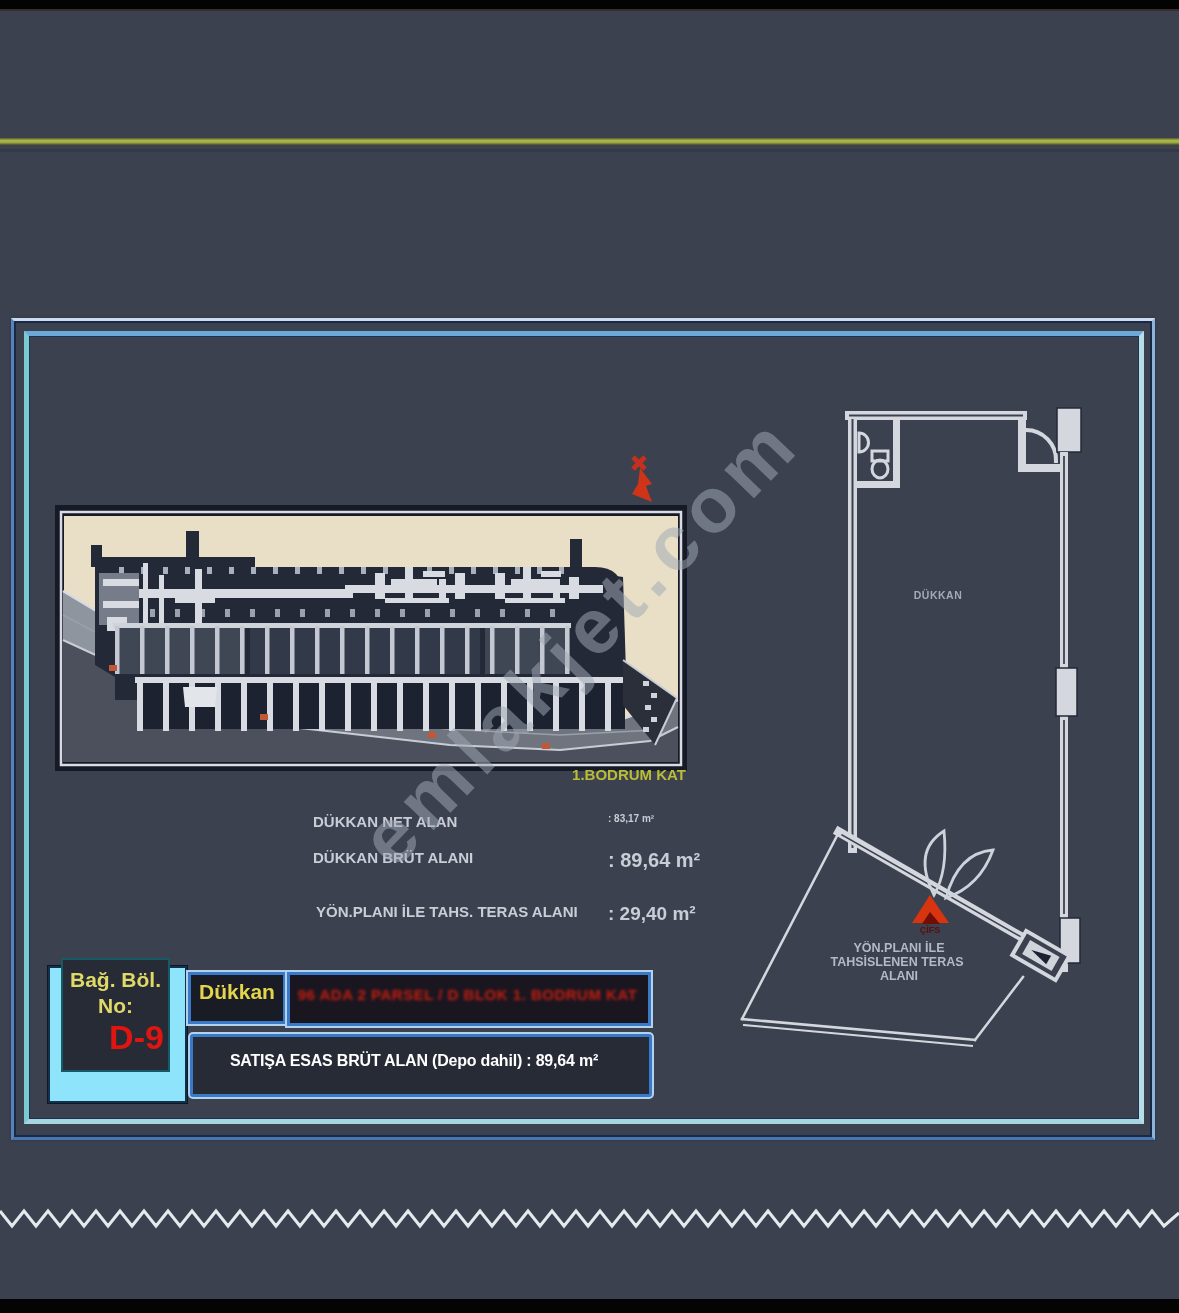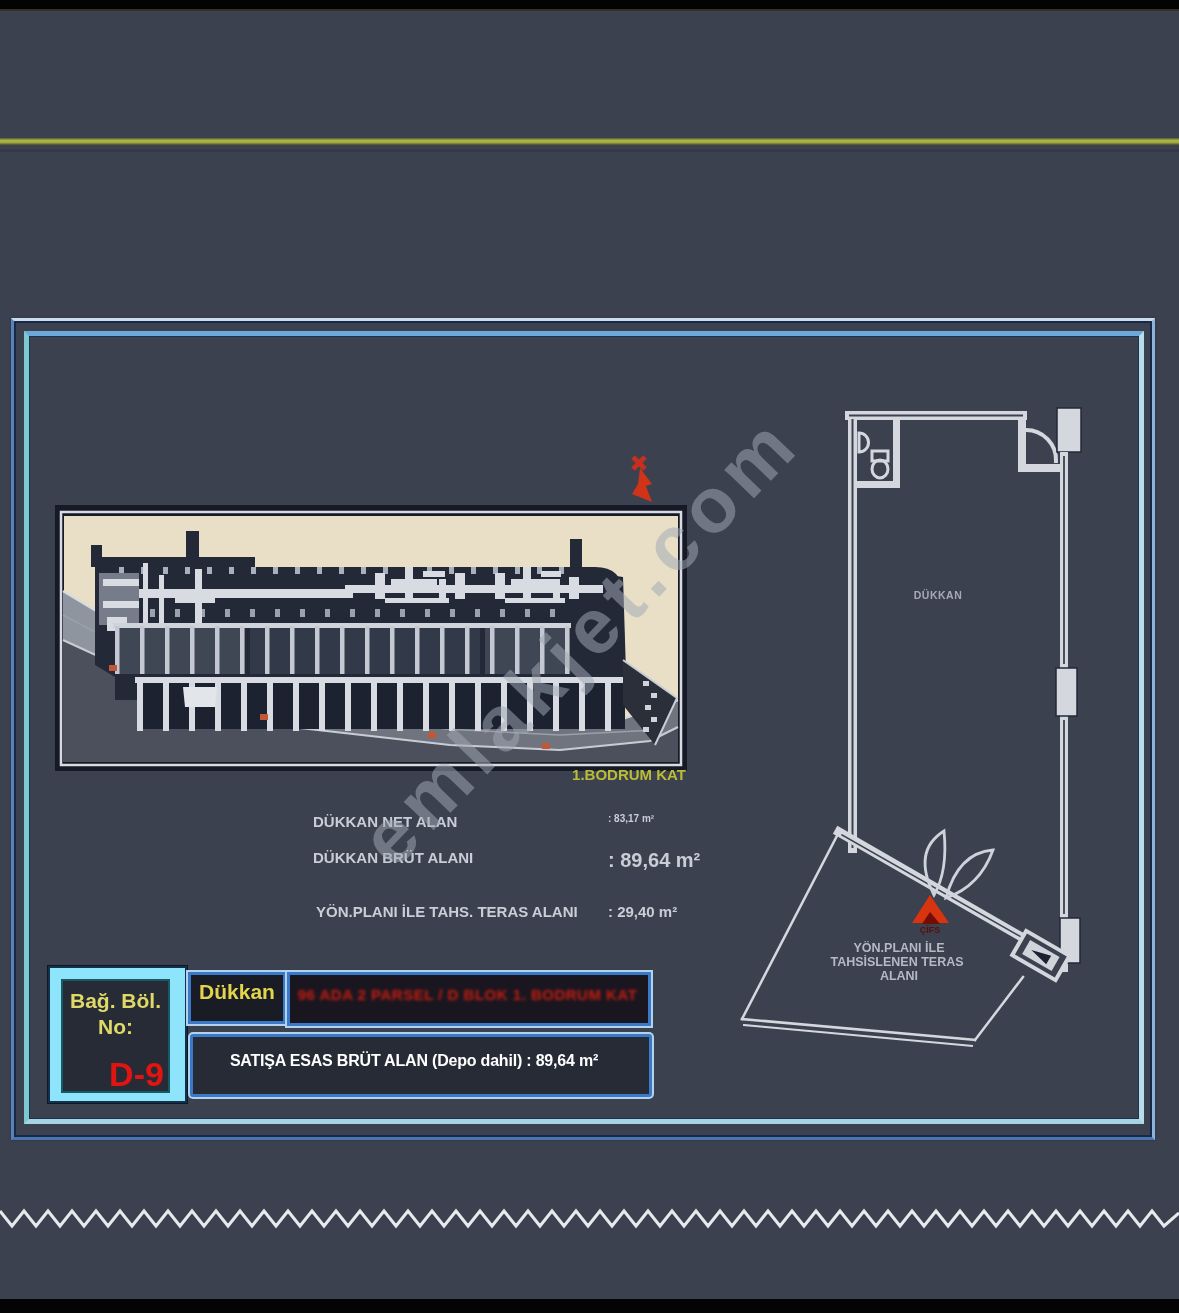--- a/index.html
+++ b/index.html
@@ -212,21 +212,21 @@
 
 <div class="abs" style="left:560px;top:766px;width:126px;text-align:right;white-space:nowrap;font-size:15px;font-weight:bold;color:#b9bd35;filter:blur(0.4px);">1.BODRUM KAT</div>
 
 <div class="abs" style="left:313px;top:813px;font-size:15px;font-weight:bold;color:#c9cdd6;filter:blur(0.5px);">DÜKKAN NET ALAN</div>
 <div class="abs" style="left:608px;top:813px;font-size:10px;font-weight:bold;color:#c9cdd6;filter:blur(0.5px);">: 83,17 m²</div>
 
 <div class="abs" style="left:313px;top:849px;font-size:15px;font-weight:bold;color:#c9cdd6;filter:blur(0.5px);">DÜKKAN BRÜT ALANI</div>
 <div class="abs" style="left:608px;top:849px;font-size:20px;font-weight:bold;color:#c9cdd6;filter:blur(0.5px);">: 89,64 m²</div>
 
 <div class="abs" style="left:316px;top:903px;font-size:15px;font-weight:bold;color:#c9cdd6;filter:blur(0.5px);">YÖN.PLANI İLE TAHS. TERAS ALANI</div>
-<div class="abs" style="left:608px;top:903px;font-size:15px;font-weight:bold;color:#c9cdd6;filter:blur(0.5px);">: 29,40 m²</div>
+<div class="abs" style="left:608px;top:903px;font-size:19px;font-weight:bold;color:#c9cdd6;filter:blur(0.5px);">: 29,40 m²</div>
 
 <svg class="abs" style="left:700px;top:395px;filter:blur(0.5px);" width="420" height="660" viewBox="0 0 420 660">
   <g stroke-linecap="square">
 
     <rect x="148" y="16" width="9" height="442" fill="#d4d8de"></rect>
 
     <rect x="145" y="16" width="182" height="9" fill="#d4d8de"></rect>
 
     <rect x="318" y="22" width="8" height="55" fill="#d4d8de"></rect>
 
@@ -281,21 +281,21 @@
     <path d="M 222 529 L 230 517 L 240 529 Z" fill="#6e0e06"></path>
     <text x="230" y="538" font-family="Liberation Sans" font-size="9" font-weight="bold" fill="#5c0e06" text-anchor="middle">ÇİFS</text>
 
     <text x="199" y="557" font-family="Liberation Sans" font-size="12.5" font-weight="bold" fill="#b4b9c4" text-anchor="middle">YÖN.PLANI İLE</text>
     <text x="197" y="571" font-family="Liberation Sans" font-size="12.5" font-weight="bold" fill="#b4b9c4" text-anchor="middle">TAHSİSLENEN TERAS</text>
     <text x="199" y="585" font-family="Liberation Sans" font-size="12.5" font-weight="bold" fill="#b4b9c4" text-anchor="middle">ALANI</text>
   </g>
 </svg>
 
 <div class="abs" style="left:48px;top:966px;width:135px;height:133px;background:#8ee4fa;border:2px solid #15304a;box-shadow:0 0 0 1px #0a1828;"></div>
-<div class="abs" style="left:61px;top:979px;width:105px;height:103px;background:#262b36;border:2px solid #155a64;color:#e0d967;font-weight:bold;text-align:center;font-size:21px;line-height:26px;padding-top:7px;filter:blur(0.4px);">Bağ. Böl.<br>No:<div style="color:#e01410;font-size:34px;margin-top:21px;padding-left:42px;">D-9</div></div>
+<div class="abs" style="left:61px;top:958px;width:105px;height:103px;background:#262b36;border:2px solid #155a64;color:#e0d967;font-weight:bold;text-align:center;font-size:21px;line-height:26px;padding-top:7px;filter:blur(0.4px);">Bağ. Böl.<br>No:<div style="color:#e01410;font-size:34px;margin-top:5px;padding-left:42px;">D-9</div></div>
 
 <div class="abs" style="left:188px;top:972px;width:92px;height:46px;background:#191c25;border:3px solid #3a78c8;box-shadow:0 0 0 2px #b3d2ee;"></div>
 <div class="abs" style="left:188px;top:980px;width:98px;text-align:center;font-size:21px;font-weight:bold;color:#e3d44c;filter:blur(0.4px);">Dükkan</div>
 
 <div class="abs" style="left:287px;top:972px;width:358px;height:48px;background:#1a1620;border:3px solid #3a78c8;box-shadow:0 0 0 2px #b3d2ee;"></div>
 <div class="abs" style="left:290px;top:986px;width:355px;text-align:center;font-size:15px;font-weight:bold;color:#c41e10;filter:blur(1.5px);white-space:nowrap;letter-spacing:0.5px;">96 ADA 2 PARSEL / D BLOK 1. BODRUM KAT</div>
 
 <div class="abs" style="left:190px;top:1034px;width:456px;height:57px;background:#262b36;border:3px solid #3a78c8;box-shadow:0 0 0 2px #b3d2ee;border-radius:3px;"></div>
 <div class="abs" style="left:194px;top:1052px;width:440px;text-align:center;font-size:16px;font-weight:bold;color:#ffffff;filter:blur(0.5px);letter-spacing:-0.2px;">SATIŞA ESAS BRÜT ALAN (Depo dahil) : 89,64 m²</div>
 

